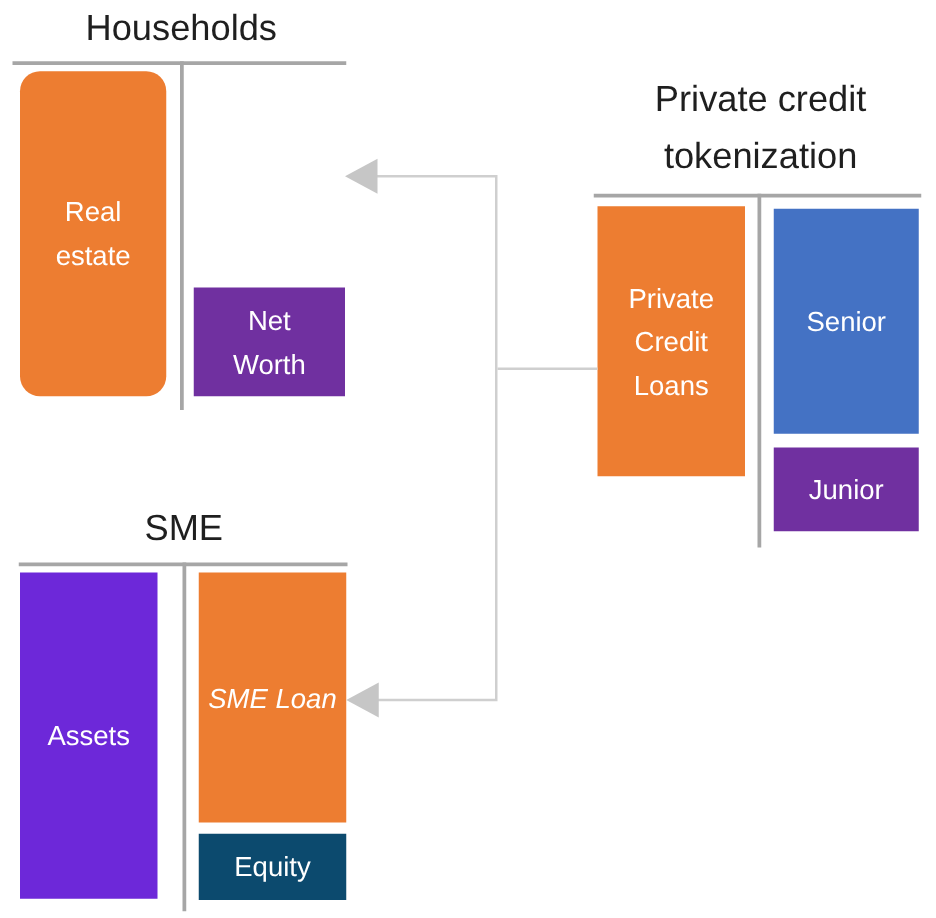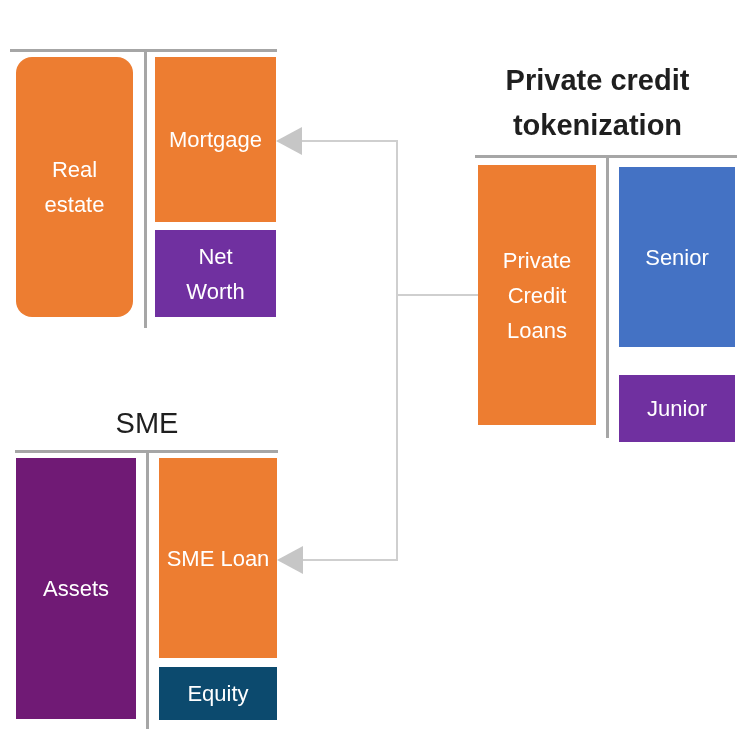--- a/index.html
+++ b/index.html
@@ -60,58 +60,56 @@
     border-top: 14px solid transparent;
     border-bottom: 14px solid transparent;
     border-right: 26px solid #c6c6c6;
   }
 </style>
 </head>
 <body>
 
 <div id="canvas" style="background-color: rgb(255, 255, 255);">
 
+  <div class="group-title" style="left:5px; top:4px; width:280px;">Households</div>
   <div class="hline" style="left: 10px; top: 49px; width: 267px; background-color: rgb(166, 166, 166);"></div>
   <div class="vline" style="left: 144px; top: 49px; height: 279px; background-color: rgb(166, 166, 166);"></div>
 
   <div class="box" style="left: 16px; top: 57px; width: 117px; height: 260px; background-color: rgb(237, 125, 49); border-radius: 16px;">
     <span class="lbl narrow">Real estate</span>
-  </div>
-  <div class="box" style="left: 155px; top: 57px; width: 121px; height: 165px; background-color: rgb(237, 125, 49);">
-    <span class="lbl">Mortgage</span>
   </div>
   <div class="box" style="left: 155px; top: 230px; width: 121px; height: 87px; background-color: rgb(112, 48, 160);">
     <span class="lbl narrow">Net Worth</span>
   </div>
 
   <div class="group-title" style="left:7px; top:404px; width:280px;">SME</div>
   <div class="hline" style="left: 15px; top: 450px; width: 263px; background-color: rgb(166, 166, 166);"></div>
   <div class="vline" style="left: 146px; top: 450px; height: 279px; background-color: rgb(166, 166, 166);"></div>
 
-  <div class="box" style="left: 16px; top: 458px; width: 120px; height: 261px; background-color: #701a75;">
+  <div class="box" style="left: 16px; top: 458px; width: 110px; height: 261px; background-color: #6d28d9;">
     <span class="lbl">Assets</span>
   </div>
-  <div class="box" style="left: 159px; top: 458px; width: 118px; height: 200px; background-color: rgb(237, 125, 49);">
+  <div class="box" style="left: 159px; top: 458px; width: 118px; height: 200px; background-color: rgb(237, 125, 49); font-style: italic;">
     <span class="lbl">SME Loan</span>
   </div>
   <div class="box" style="left: 159px; top: 667px; width: 118px; height: 53px; background-color: #0c4a6e;">
     <span class="lbl">Equity</span>
   </div>
 
-  <div class="group-title multiline" style="left:457px; top:58px; width:281px;font-weight:bold;">Private credit tokenization</div>
+  <div class="group-title multiline" style="left:468px; top:58px; width:281px;">Private credit tokenization</div>
   <div class="hline" style="left: 475px; top: 155px; width: 262px; background-color: rgb(166, 166, 166);"></div>
   <div class="vline" style="left: 606px; top: 155px; height: 283px; background-color: rgb(166, 166, 166);"></div>
 
-  <div class="box" style="left: 478px; top: 165px; width: 118px; height: 260px; background-color: rgb(237, 125, 49);">
+  <div class="box" style="left: 478px; top: 165px; width: 118px; height: 216px; background-color: rgb(237, 125, 49);">
     <span class="lbl narrow">Private Credit Loans</span>
   </div>
   <div class="box" style="left: 619px; top: 167px; width: 116px; height: 180px; background-color: rgb(68, 114, 196);">
     <span class="lbl">Senior</span>
   </div>
-  <div class="box" style="left: 619px; top: 358px; width: 116px; height: 67px; background-color: rgb(112, 48, 160); margin-top: 17px;">
+  <div class="box" style="left: 619px; top: 358px; width: 116px; height: 67px; background-color: rgb(112, 48, 160);">
     <span class="lbl">Junior</span>
   </div>
 
   <div class="conn" style="left: 396px; top: 140px; width: 2px; height: 421px; background-color: rgb(207, 207, 207);"></div>
   <div class="conn" style="left: 299px; top: 140px; width: 97px; height: 2px; background-color: rgb(207, 207, 207);"></div>
   <div class="conn" style="left: 398px; top: 294px; width: 80px; height: 2px; background-color: rgb(207, 207, 207);"></div>
   <div class="conn" style="left: 302px; top: 559px; width: 94px; height: 2px; background-color: rgb(207, 207, 207);"></div>
   <div class="arrow-left" style="left: 276px; top: 127px; border-right-color: rgb(198, 198, 198);"></div>
   <div class="arrow-left" style="left: 277px; top: 546px; border-right-color: rgb(198, 198, 198);"></div>
 

